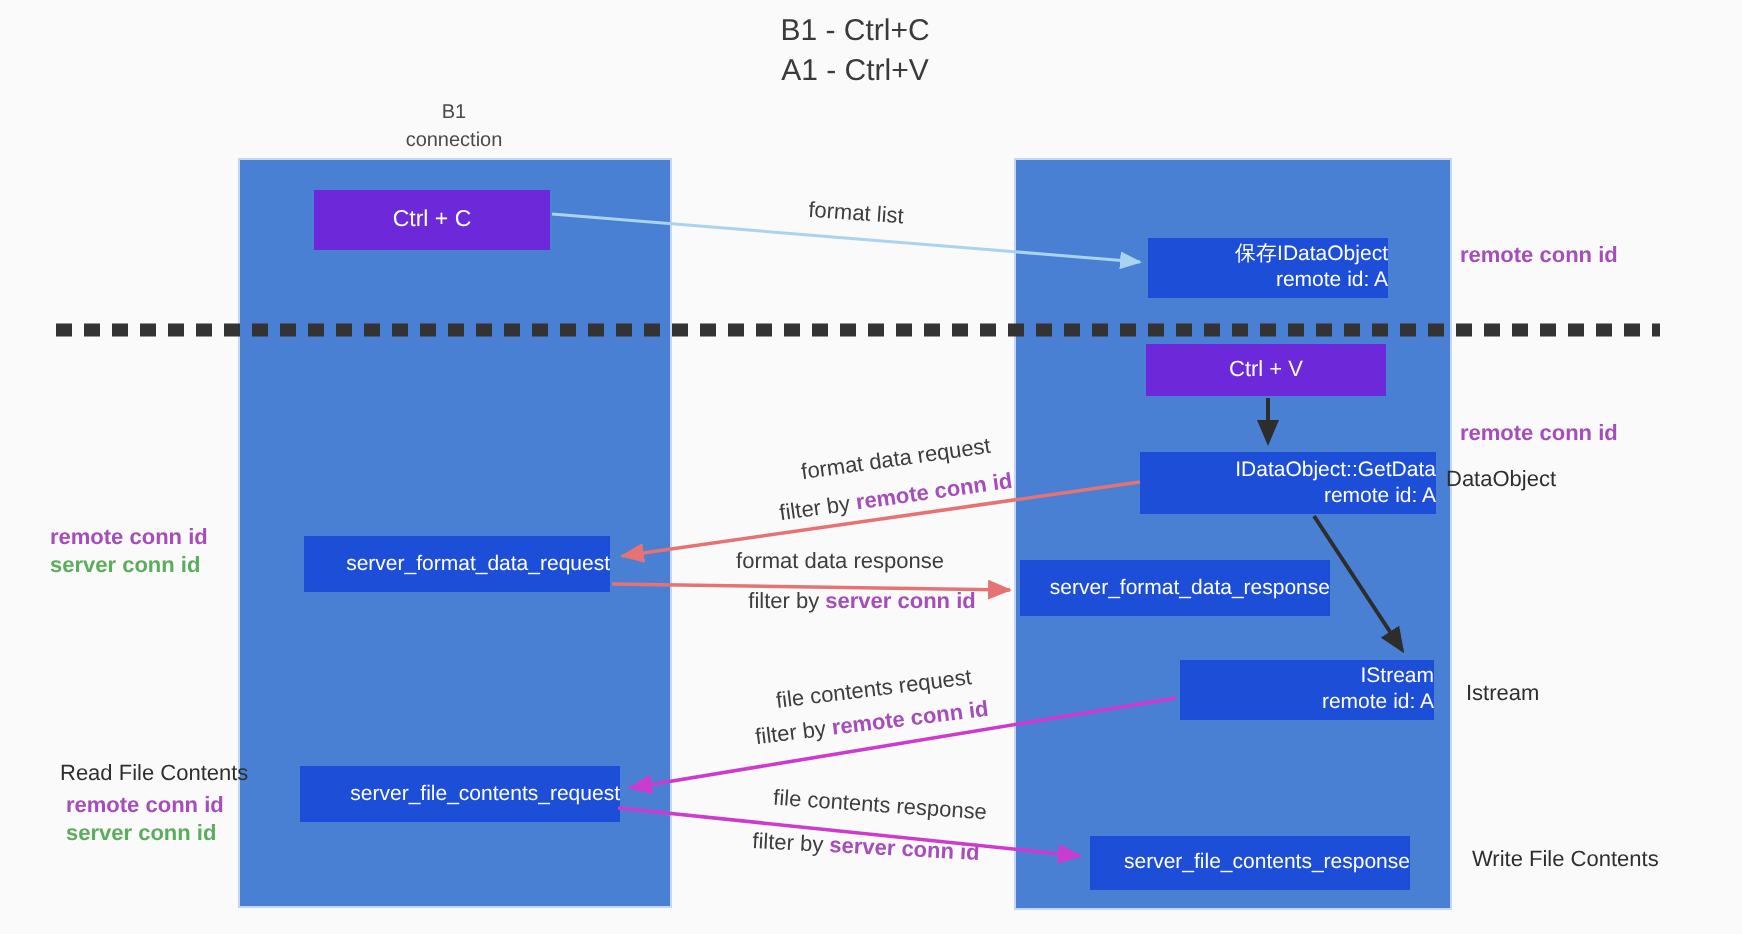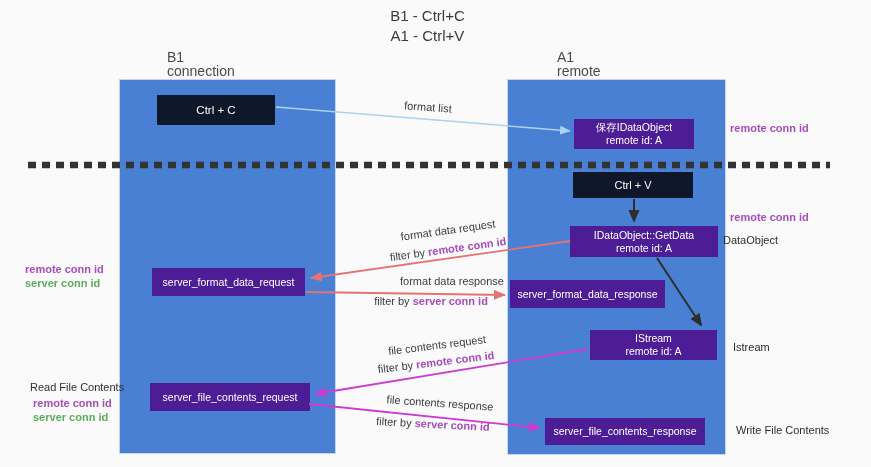--- a/index.html
+++ b/index.html
@@ -1,23 +1,23 @@
 <!DOCTYPE html>
 <html><head>
 <meta charset="utf-8">
 <style>
   html,body{margin:0;padding:0;background:#fafafa;font-family:"Liberation Sans",sans-serif;}
   #canvas{position:relative;width:871px;height:467px;background:#fafafa;overflow:hidden;padding-left:12px;}
   .abs{position:absolute;}
   .title{width:871px;text-align:center;top:6px;left:-8px;font-size:15px;color:#3a3a3a;line-height:20px;}
   .lane{background:#4a80d4;box-shadow:0 0 0 1px #c7d6f0;}
-  .lane-header{font-size:14px;color:#4a4a4a;line-height:14px;}
+  .lane-header{font-size:10px;color:#4a4a4a;text-align:center;line-height:14px;}
   .bx{color:#ffffff;text-align:center;display:flex;flex-direction:column;justify-content:center;font-size:10.5px;line-height:13px;box-sizing:border-box;}
-  .orange{background:#4c1d95;}
-  .green{background:#0f172a;}
+  .orange{background:#1d4ed8;text-align:right;}
+  .green{background:#6d28d9;}
   .side{font-size:11px;white-space:nowrap;}
   .side.black{color:#2e2e2e;font-weight:400;}
   .side.purple{color:#a64dbb;font-weight:bold;}
   .side.greenlbl{color:#5bad5b;font-weight:bold;}
   .elabel{font-size:11px;color:#3d3d3d;white-space:nowrap;transform-origin:center;}
   .elabel .key{color:#a64dbb;font-weight:bold;}
   svg{position:absolute;left:0;top:0;pointer-events:none;}
   .z1{z-index:1}.z2{z-index:2}.z3{z-index:3}.z4{z-index:4}
 </style>
 </head>
@@ -26,24 +26,20 @@
 <div id="canvas">
 
   <div class="abs title z3">
     <div>B1 - Ctrl+C</div>
     <div>A1 - Ctrl+V</div>
   </div>
 
   <div class="abs lane-header z3" style="left:167px;top:50px;width:120px;">
     <div>B1</div>
     <div>connection</div>
-  </div>
-  <div class="abs lane-header z3" style="left:557px;top:50px;width:120px;">
-    <div>A1</div>
-    <div>remote</div>
   </div>
 
   <div class="abs lane z1" style="left:120px;top:80px;width:215px;height:373px;"></div>
   <div class="abs lane z1" style="left:508px;top:80px;width:217px;height:374px;"></div>
 
   <div class="abs bx green z2" style="left:157px;top:95px;width:118px;height:30px;font-size:11.5px;">
     <span>Ctrl + C</span>
   </div>
 
   <div class="abs bx orange z2" style="left:574px;top:119px;width:120px;height:30px;">
@@ -93,21 +89,21 @@
   <div class="abs side purple z3" style="left:33px;top:397px;">remote conn id</div>
   <div class="abs side greenlbl z3" style="left:33px;top:411px;">server conn id</div>
 
   <div class="abs elabel z3" style="left:428px;top:107px;transform:translate(-50%,-50%) rotate(4deg);">format list</div>
 
   <div class="abs elabel z3" style="left:448px;top:230px;transform:translate(-50%,-50%) rotate(-8deg);">format data request</div>
   <div class="abs elabel z3" style="left:448px;top:249px;transform:translate(-50%,-50%) rotate(-8deg);">
     <span>filter by </span><span class="key">remote conn id</span>
   </div>
 
-  <div class="abs elabel z3" style="left:452px;top:281px;transform:translate(-50%,-50%);">format data response</div>
+  <div class="abs elabel z3" style="left:420px;top:281px;transform:translate(-50%,-50%);">format data response</div>
   <div class="abs elabel z3" style="left:431px;top:301px;transform:translate(-50%,-50%);">
     <span>filter by </span><span class="key">server conn id</span>
   </div>
 
   <div class="abs elabel z3" style="left:437px;top:345px;transform:translate(-50%,-50%) rotate(-7deg);">file contents request</div>
   <div class="abs elabel z3" style="left:436px;top:362px;transform:translate(-50%,-50%) rotate(-7deg);">
     <span>filter by </span><span class="key">remote conn id</span>
   </div>
 
   <div class="abs elabel z3" style="left:440px;top:403px;transform:translate(-50%,-50%) rotate(4deg);">file contents response</div>

